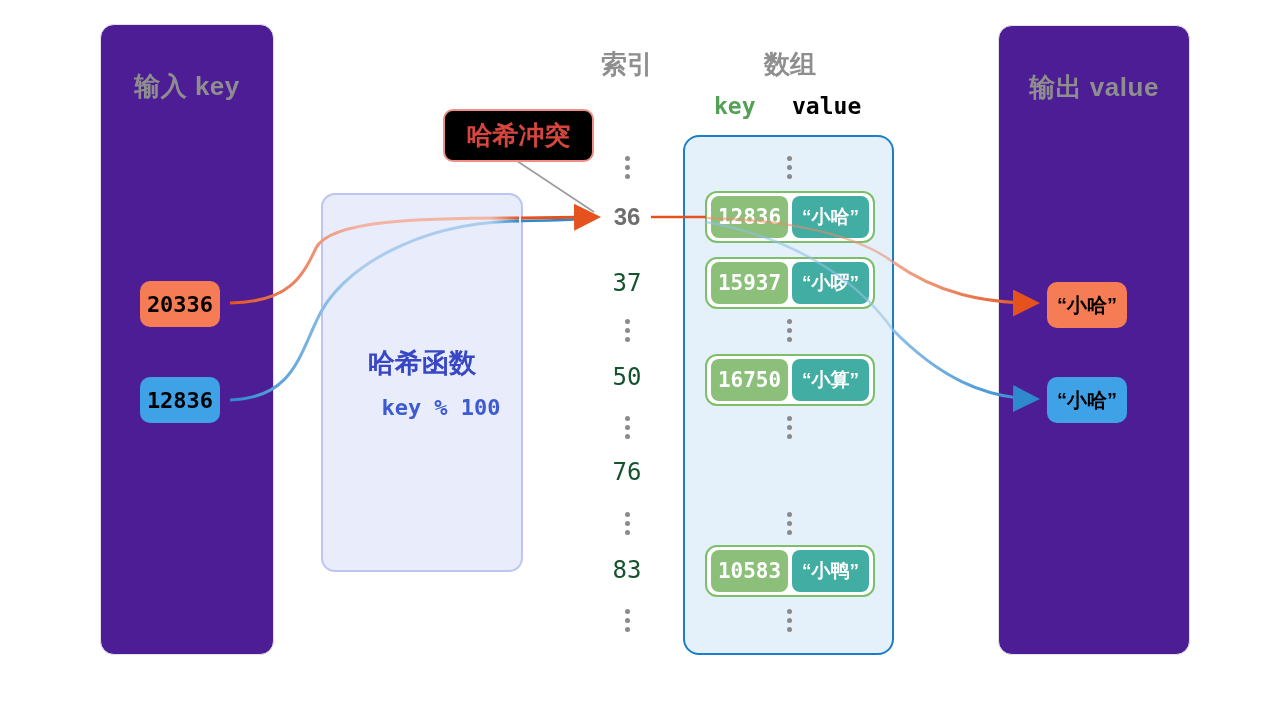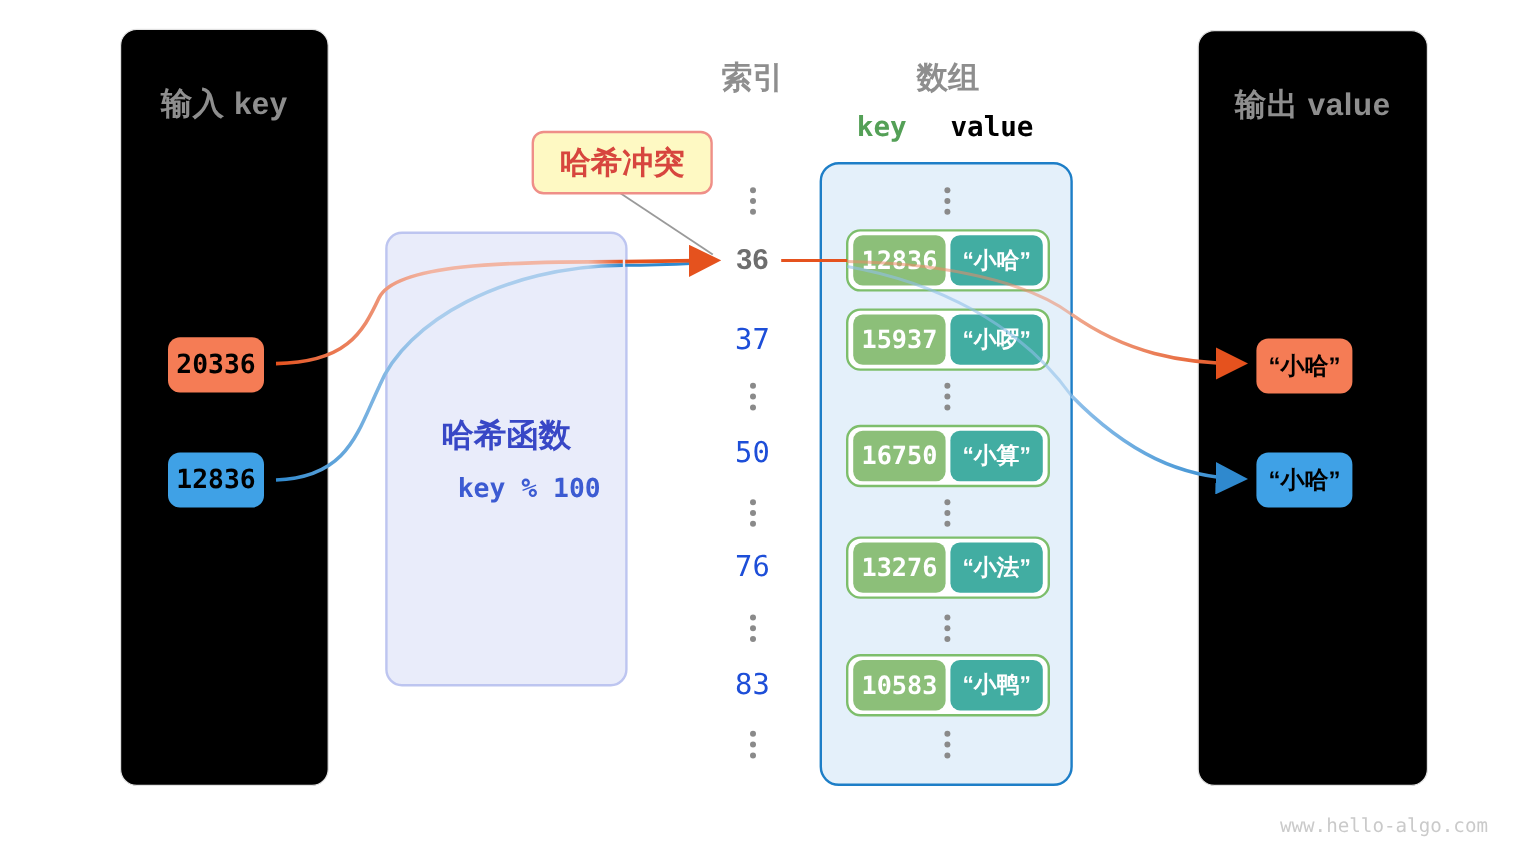--- a/index.html
+++ b/index.html
@@ -1,20 +1,20 @@
 <!DOCTYPE html>
 <html><head>
 <meta charset="utf-8">
 <style>
   html,body{margin:0;padding:0;background:#ffffff;}
   .canvas{position:relative;width:1280px;height:720px;background:#ffffff;overflow:hidden;
           font-family:"Liberation Sans",sans-serif;}
 
   
-  .panel{position:absolute;background:#000000;border:1px solid #e2e2e2;border-radius:14px;}
+  .panel{position:absolute;background:#4c1d95;border:1px solid #e2e2e2;border-radius:14px;}
   .panel-title{position:absolute;width:100%;top:44px;text-align:center;
                font-weight:700;font-size:26px;color:#8e8e8e;letter-spacing:0.5px;}
   #input-panel{left:100px;top:24px;width:172px;height:629px;}
   #output-panel{left:998px;top:25px;width:190px;height:628px;}
 
   
   .chip{position:absolute;width:80px;height:46px;border-radius:10px;display:flex;
         align-items:center;justify-content:center;color:#000000;z-index:6;
         font-family:"DejaVu Sans Mono",monospace;font-weight:700;font-size:22px;}
   .chip.orange{background:#F57C55;}
@@ -24,37 +24,37 @@
   
   #hash-box{position:absolute;left:321px;top:193px;width:198px;height:375px;z-index:1;
             background:#e9ecfa;border:2px solid #bdc5f0;border-radius:14px;}
   #hash-title{position:absolute;left:0;width:100%;top:150px;text-align:center;
               font-weight:700;font-size:27px;color:#3847c6;}
   #hash-formula{position:absolute;left:0;width:100%;top:200px;text-align:center;
               font-family:"DejaVu Sans Mono",monospace;font-weight:700;font-size:22px;color:#3c5bd2;margin-left:19px;}
 
   
   #collision-badge{position:absolute;left:443px;top:109px;width:147px;height:49px;z-index:6;
-                   background:#fef9c3;border:2px solid #ef8f88;border-radius:10px;
+                   background:#000000;border:2px solid #ef8f88;border-radius:10px;
                    display:flex;align-items:center;justify-content:center;
                    font-weight:700;font-size:26px;color:#d7463e;}
 
   
   .col-header{position:absolute;top:47px;width:110px;text-align:center;
               font-weight:700;font-size:26px;color:#8e8e8e;z-index:2;}
   #index-header{left:572px;}
   #array-header{left:735px;}
   .kv-header{position:absolute;top:93px;text-align:left;z-index:2;
              font-family:"DejaVu Sans Mono",monospace;font-weight:700;font-size:23px;}
   #key-header{left:714px;width:64px;color:#54a057;}
   #value-header{left:792px;width:72px;color:#000000;}
 
   
   .index-item{position:absolute;left:595px;width:64px;height:28px;text-align:center;z-index:4;
-              font-family:"DejaVu Sans Mono",monospace;font-size:24px;color:#1d4ed8;line-height:28px;}
+              font-family:"DejaVu Sans Mono",monospace;font-size:24px;color:#14532d;line-height:28px;}
   .index-item.hl{font-family:"Liberation Sans",sans-serif;font-weight:700;color:#6e6e6e;}
 
   
   .vdots{position:absolute;width:30px;height:30px;display:flex;flex-direction:column;
          align-items:center;justify-content:center;gap:4px;z-index:4;}
   .vdots i{display:block;width:5px;height:5px;border-radius:50%;background:#8a8a8a;}
 
   
   #array-box{position:absolute;left:683px;top:135px;width:211px;height:520px;z-index:1;
              background:#e4f0fa;border:2.5px solid #1d7ec7;border-radius:16px;box-sizing:border-box;}
@@ -197,24 +197,20 @@
     </div>
   <div class="pair-row" style="top:354px;">
     <div class="cell key">16750</div>
     <div class="cell val">“小算”</div>
   </div>
   <div class="vdots" style="left:774px;top:412px;">
       <i></i>
       <i></i>
       <i></i>
     </div>
-  <div class="pair-row" style="top:447px;">
-    <div class="cell key">13276</div>
-    <div class="cell val">“小法”</div>
-  </div>
   <div class="vdots" style="left:774px;top:508px;">
       <i></i>
       <i></i>
       <i></i>
     </div>
   <div class="pair-row" style="top:545px;">
     <div class="cell key">10583</div>
     <div class="cell val">“小鸭”</div>
   </div>
   <div class="vdots" style="left:774px;top:605px;">
@@ -222,15 +218,14 @@
       <i></i>
       <i></i>
     </div>
 
   <div class="panel" id="output-panel">
     <div class="panel-title">输出 value</div>
   </div>
   <div class="chip orange cjk" style="left:1047px;top:282px;">“小哈”</div>
   <div class="chip blue cjk" style="left:1047px;top:377px;">“小哈”</div>
 
-  <div id="footer-url">www.hello-algo.com</div>
 
 </div>
 
 </body></html>

